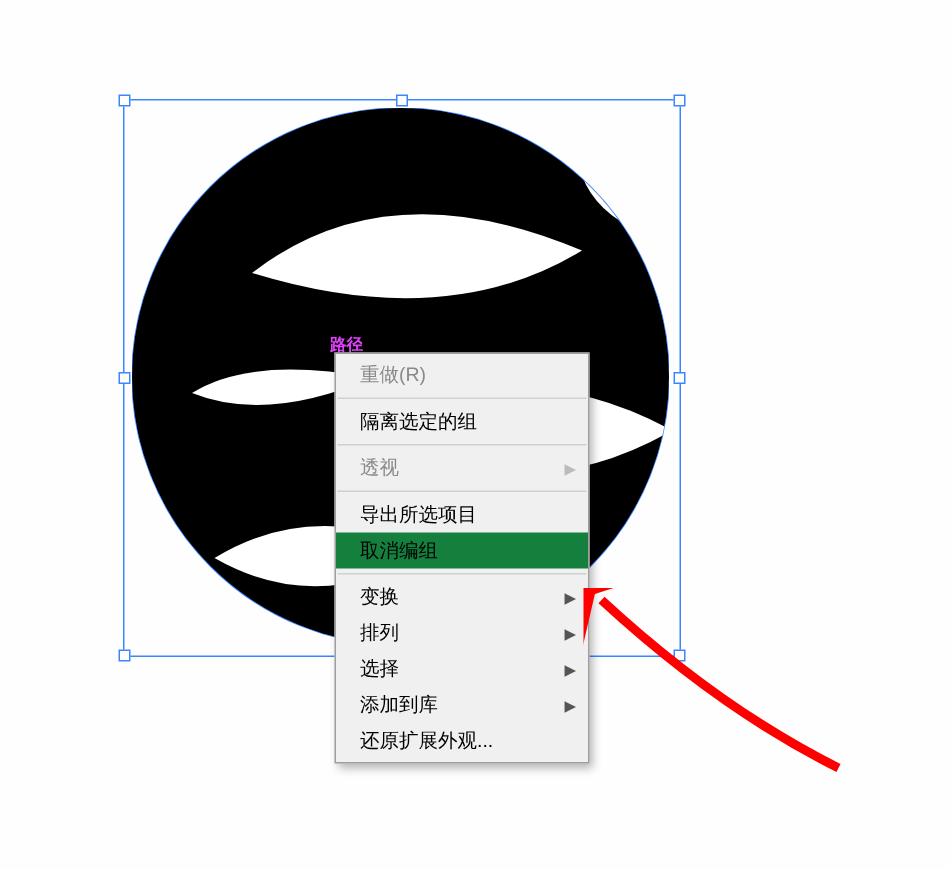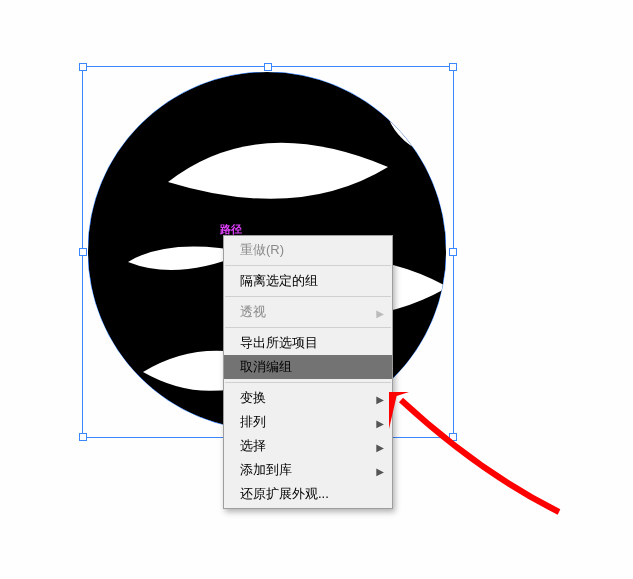--- a/index.html
+++ b/index.html
@@ -76,21 +76,21 @@
   .menu-item {
     padding: 4px 12px 4px 16px;
     color: #000;
     position: relative;
     line-height: 16px;
   }
   .menu-item.disabled {
     color: #8a8a8a;
   }
   .menu-item.highlight {
-    background: #737373;
+    background: #15803d;
   }
   .menu-sep {
     height: 0;
     border-top: 1px solid #d0d0d0;
     margin: 3px 1px;
   }
   .submenu-arrow {
     position: absolute;
     right: 8px;
     top: 6px;

